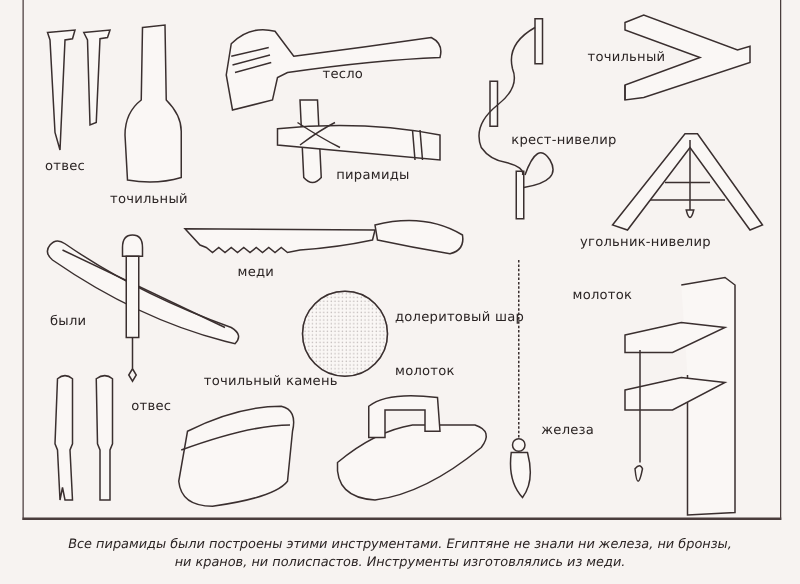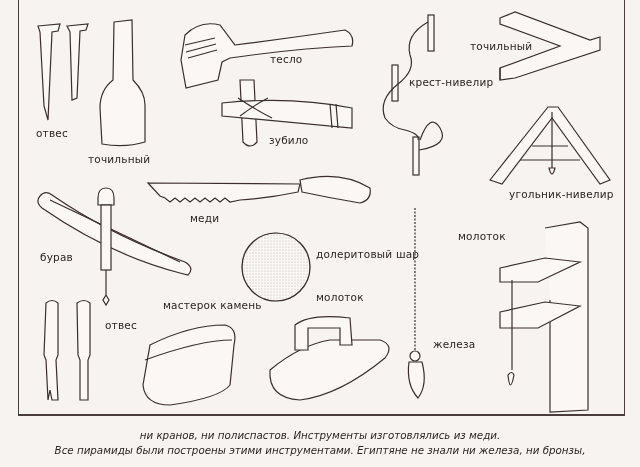--- a/index.html
+++ b/index.html
@@ -127,32 +127,32 @@
       <path d="M500 268 L545 258 L580 262 L538 282 L500 282 Z" fill="#faf7f5"></path>
       <path d="M500 312 L545 302 L580 306 L538 328 L500 328 Z" fill="#faf7f5"></path>
       <path d="M512 280 L512 370"></path>
       <path d="M508 375 Q510 395 514 375 Q512 370 508 375 Z" fill="#faf7f5"></path>
     </g>
   </g>
 </svg>
 
 <span class="lbl" style="left:36px;top:127px">отвес</span>
 <span class="lbl" style="left:88px;top:153px">точильный</span>
-<span class="lbl" style="left:270px;top:53px">тесло</span>
-<span class="lbl" style="left:269px;top:134px">зубило</span>
-<span class="lbl" style="left:409px;top:76px">крест-нивелир</span>
+<span class="lbl" style="left:258px;top:53px">тесло</span>
+<span class="lbl" style="left:269px;top:134px">пирамиды</span>
+<span class="lbl" style="left:409px;top:106px">крест-нивелир</span>
 <span class="lbl" style="left:470px;top:40px">точильный</span>
-<span class="lbl" style="left:509px;top:188px">угольник-нивелир</span>
+<span class="lbl" style="left:464px;top:188px">угольник-нивелир</span>
 <span class="lbl" style="left:190px;top:212px">меди</span>
-<span class="lbl" style="left:40px;top:251px">бурав</span>
+<span class="lbl" style="left:40px;top:251px">были</span>
 <span class="lbl" style="left:316px;top:248px">долеритовый шар</span>
 <span class="lbl" style="left:458px;top:230px">молоток</span>
-<span class="lbl" style="left:163px;top:299px">мастерок камень</span>
+<span class="lbl" style="left:163px;top:299px">точильный камень</span>
 <span class="lbl" style="left:316px;top:291px">молоток</span>
 <span class="lbl" style="left:105px;top:319px">отвес</span>
 <span class="lbl" style="left:433px;top:338px">железа</span>
 
 <div class="caption">
+  <div>Все пирамиды были построены этими инструментами. Египтяне не знали ни железа, ни бронзы,</div>
   <div>ни кранов, ни полиспастов. Инструменты изготовлялись из меди.</div>
-  <div>Все пирамиды были построены этими инструментами. Египтяне не знали ни железа, ни бронзы,</div>
 </div>
 
 <div class="watermark">YAPLAKAL.COM</div>
 
 </body></html>

